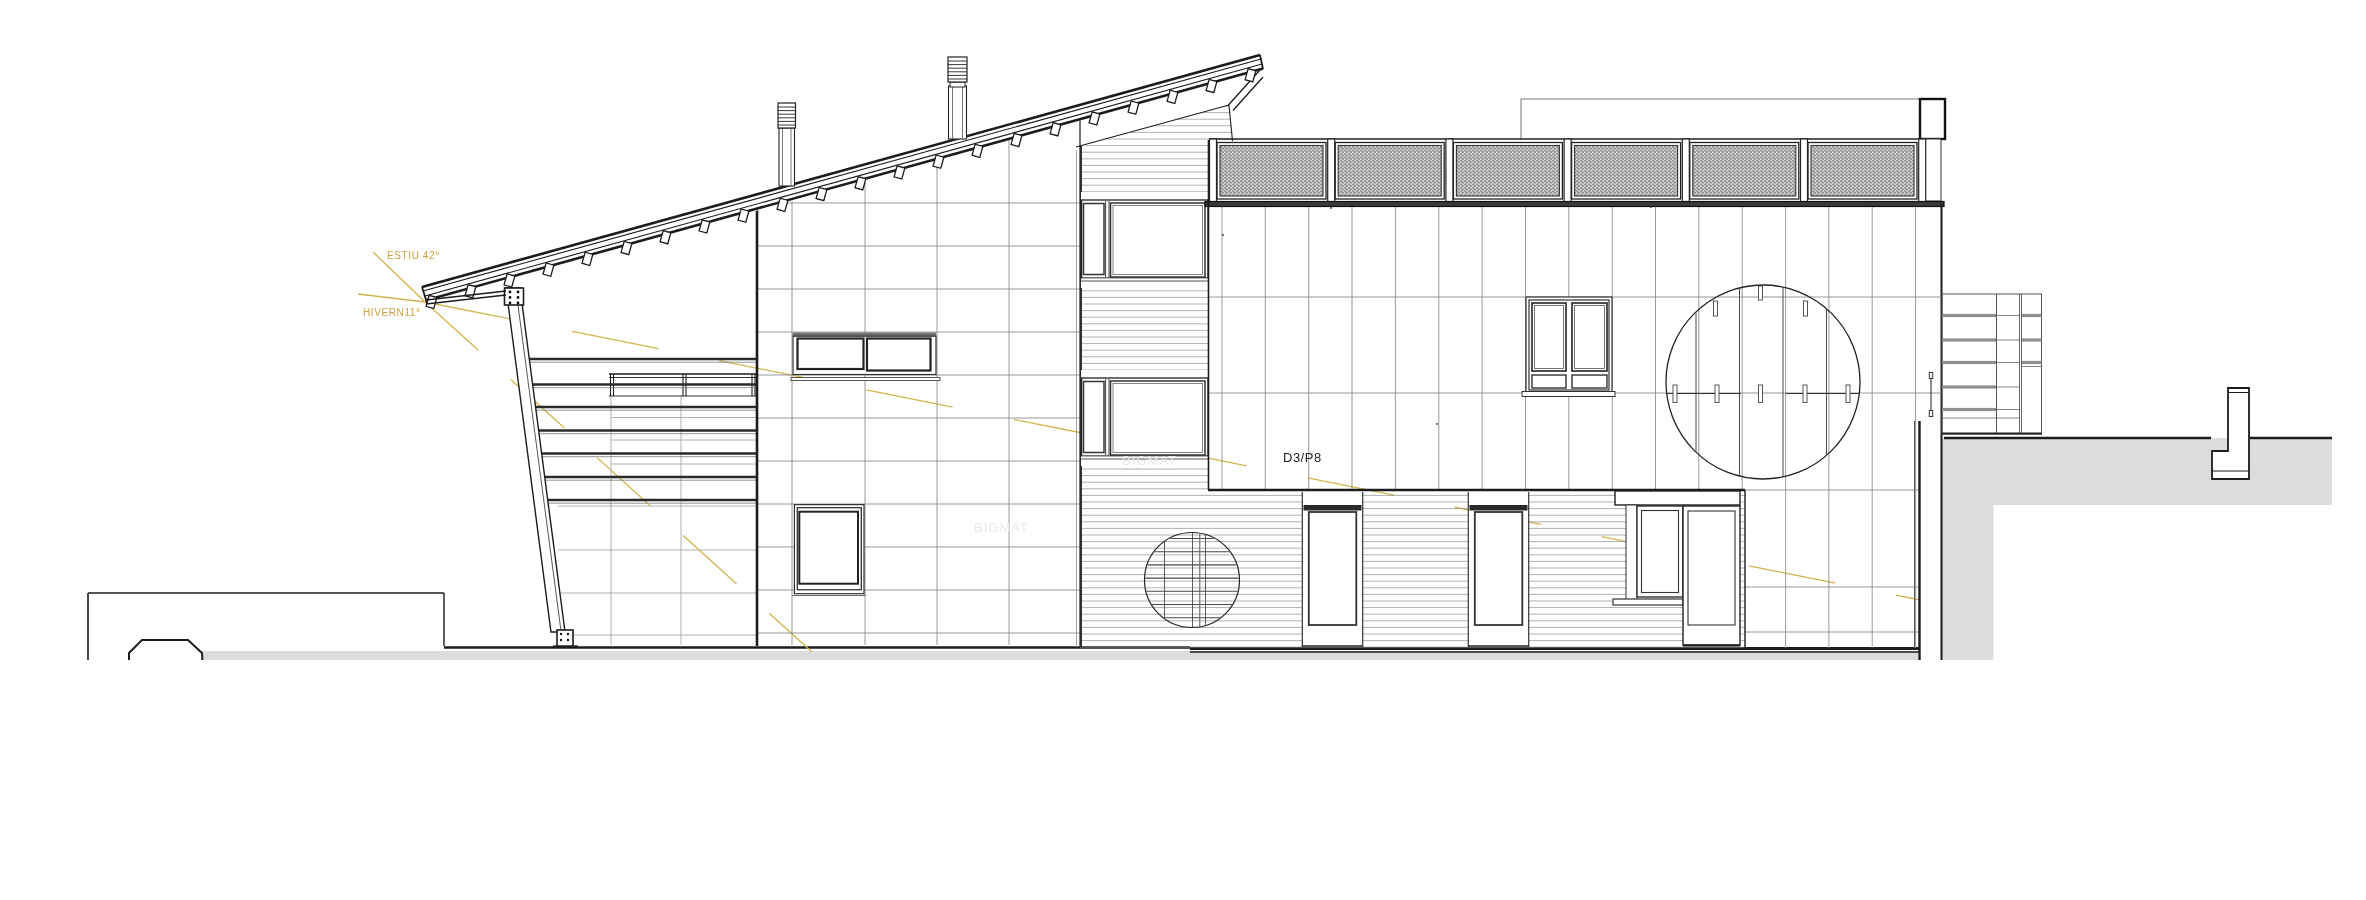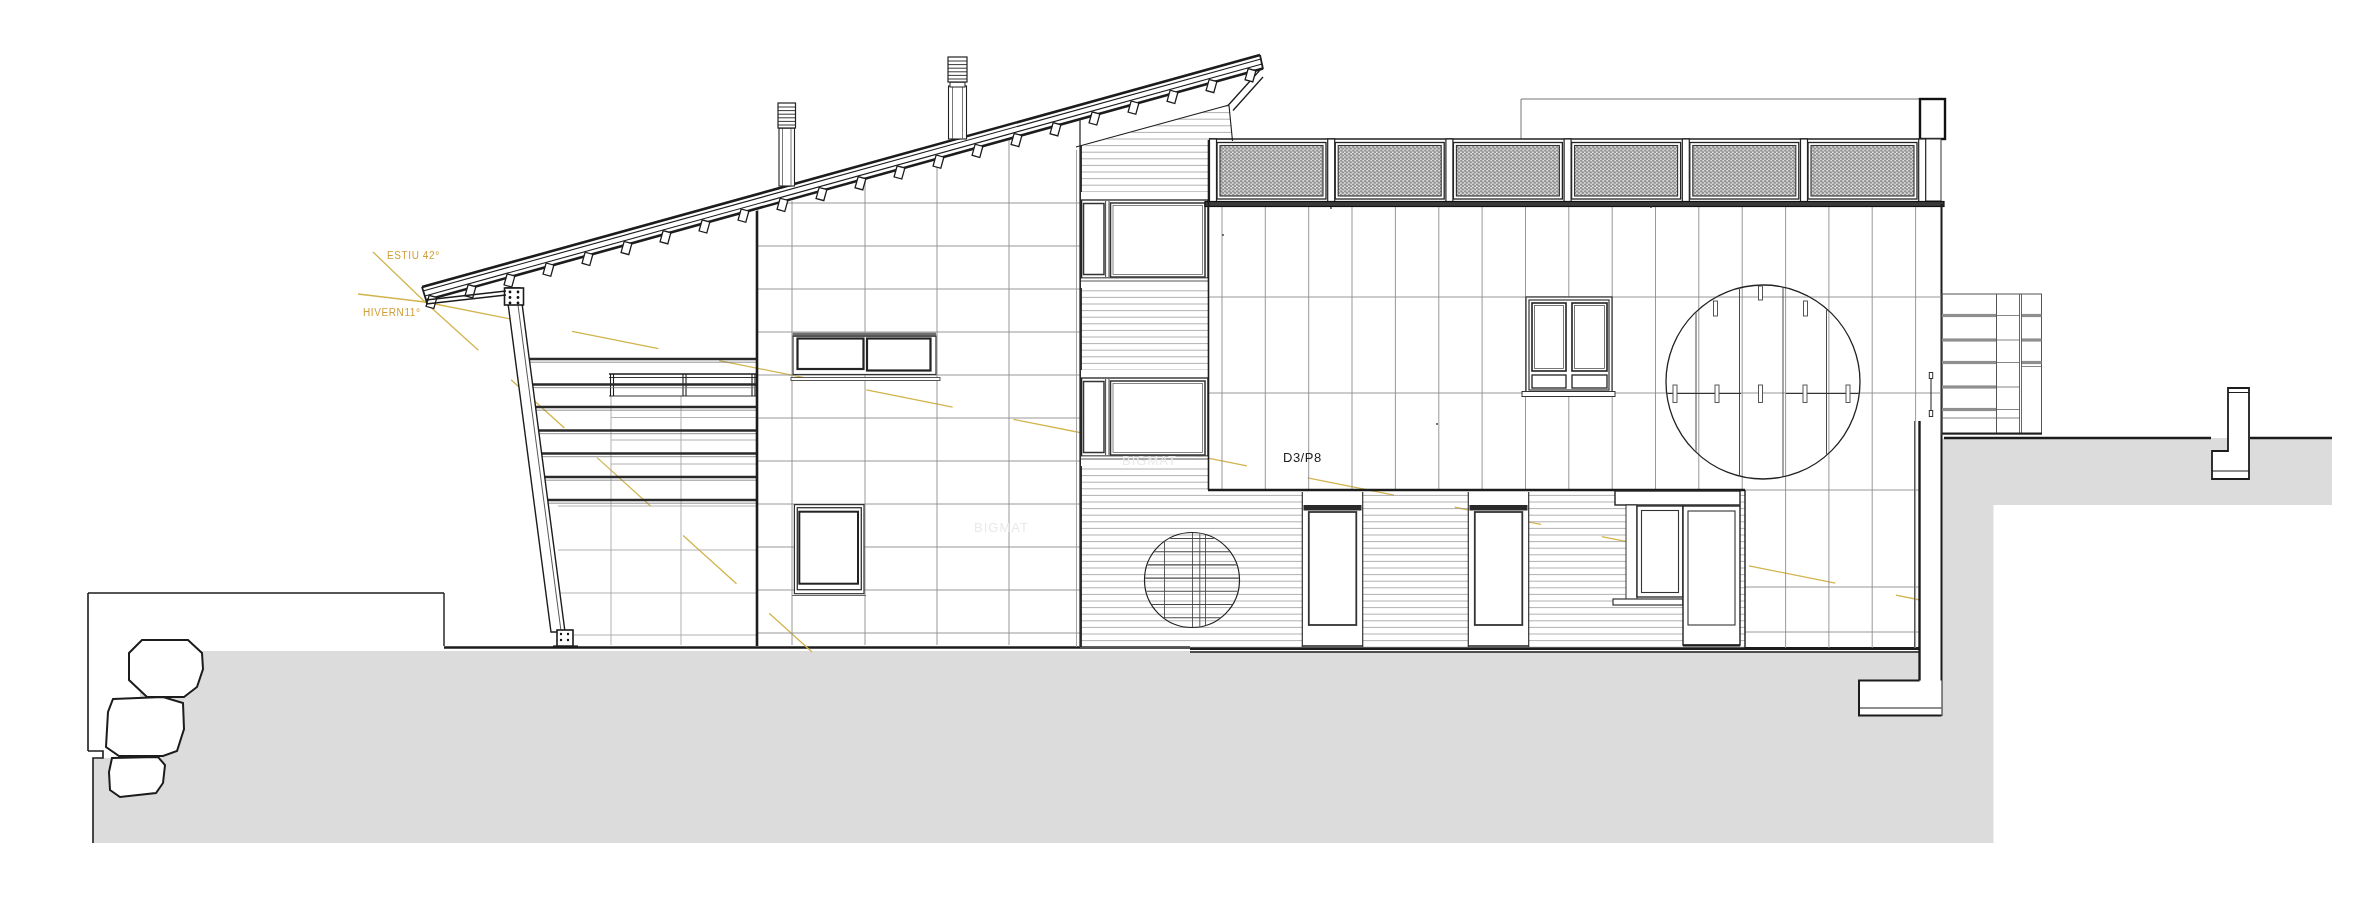--- a/index.html
+++ b/index.html
@@ -1,14 +1,14 @@
 <!DOCTYPE html>
 <html><head><meta charset="utf-8"><style>
 html,body{margin:0;padding:0;background:#fff}
-#page{width:2366px;height:900px;position:relative;background:#fff;overflow:hidden;
+#page{width:2366px;height:660px;position:relative;background:#fff;overflow:hidden;
 font-family:"Liberation Sans",sans-serif}
 </style></head><body>
 <div id="page">
 <svg width="2366" height="900" viewBox="0 0 2366 900" xmlns="http://www.w3.org/2000/svg">
 <defs>
 <pattern id="mesh" width="4" height="3.4" patternUnits="userSpaceOnUse">
 <rect width="4" height="3.4" fill="#e8e8e8"></rect>
 <circle cx="1" cy="0.85" r="0.95" fill="none" stroke="#4f4f4f" stroke-width="0.62"></circle>
 <circle cx="3" cy="2.55" r="0.95" fill="none" stroke="#4f4f4f" stroke-width="0.62"></circle>
 </pattern>

